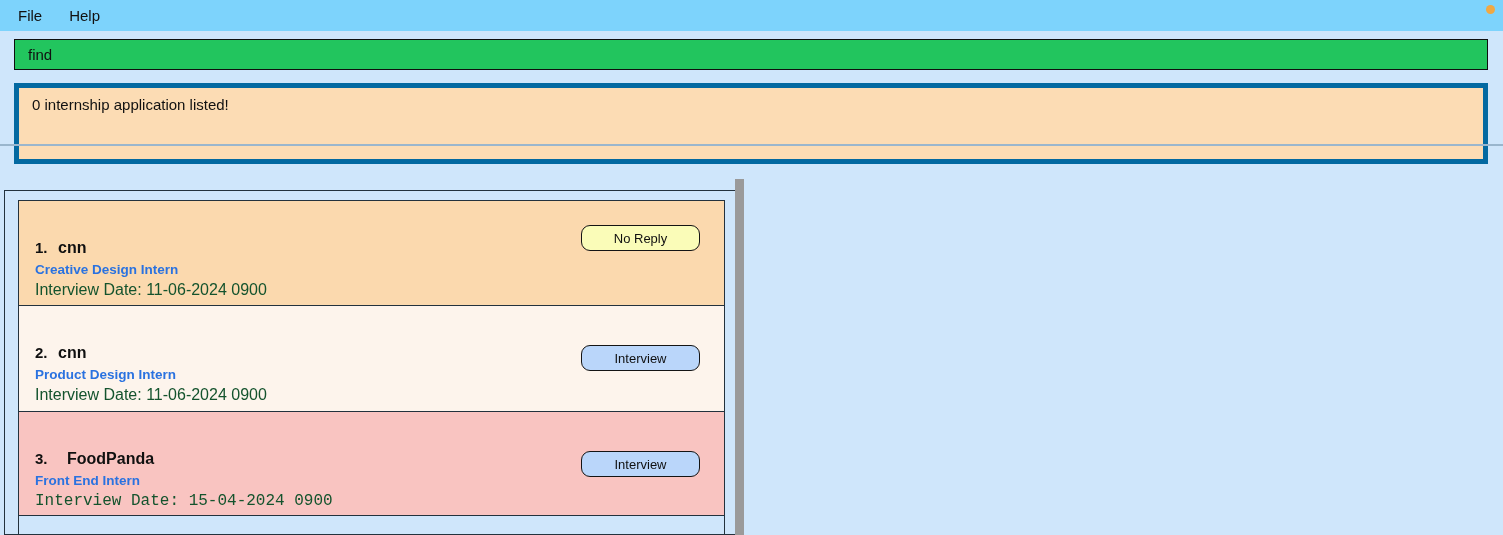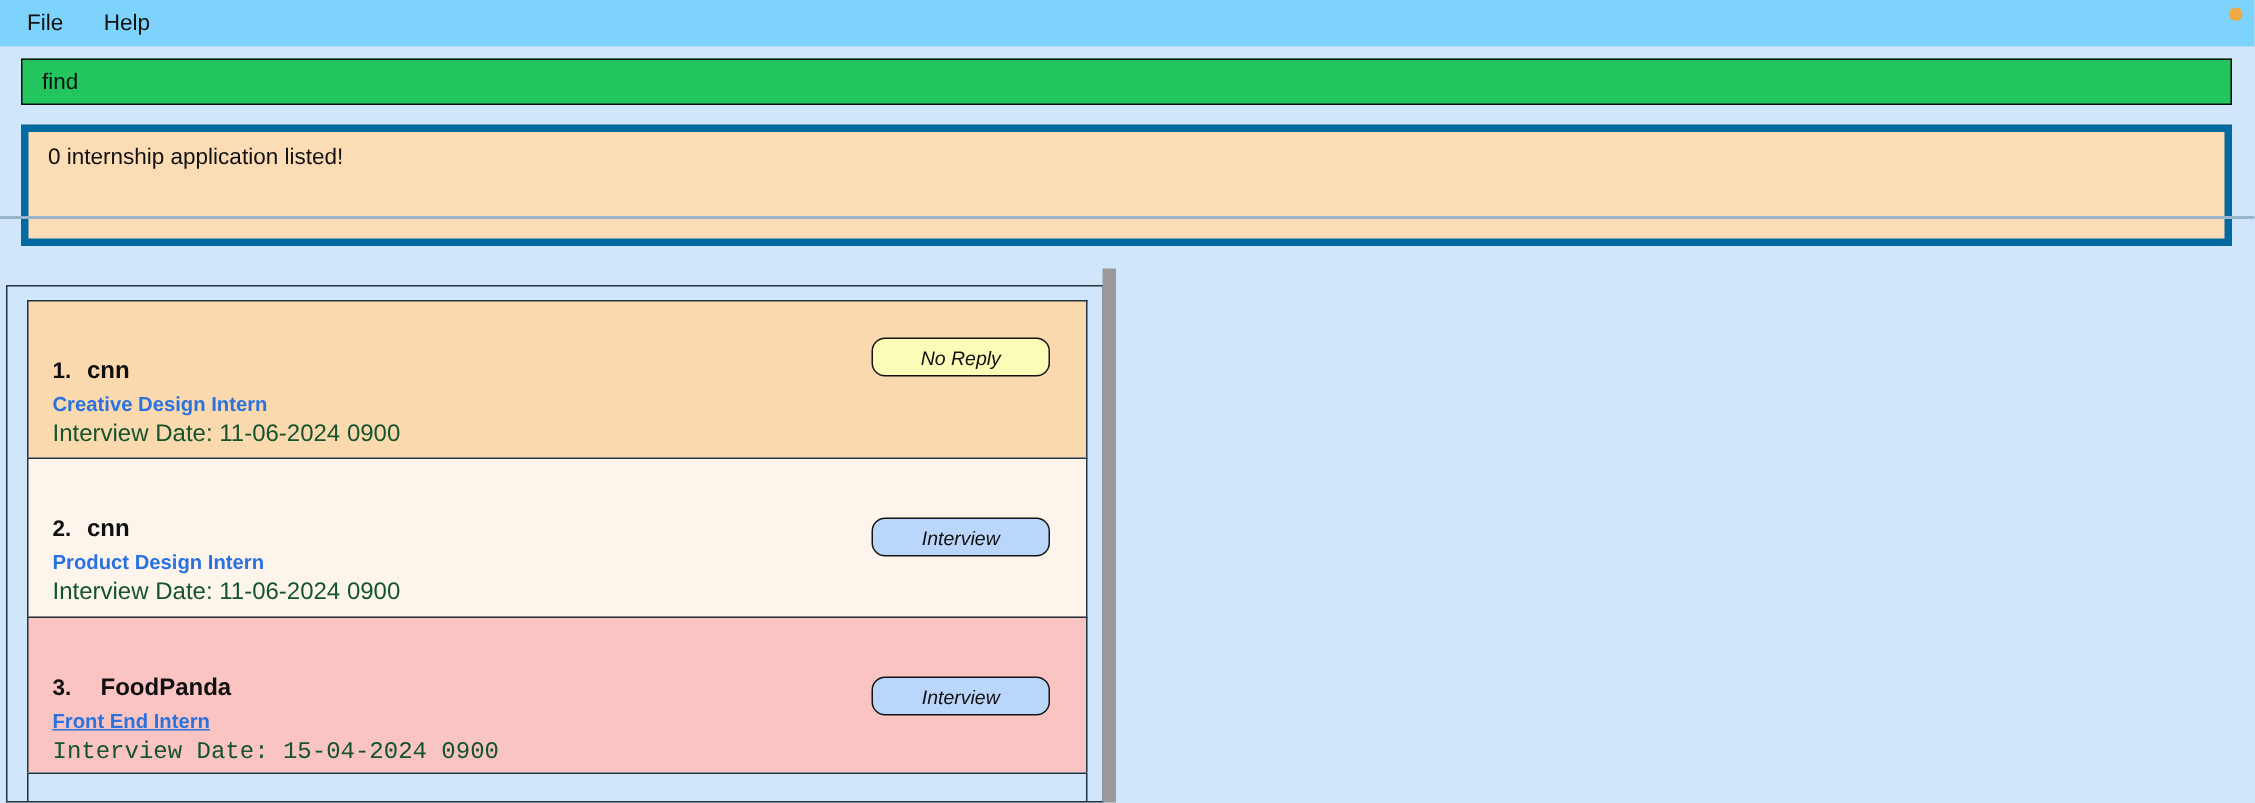--- a/index.html
+++ b/index.html
@@ -150,21 +150,20 @@
     position: absolute;
     box-sizing: border-box;
     border: 1px solid #141414;
     border-radius: 9px;
     font-size: 13px;
     color: #101010;
     display: flex;
     align-items: center;
     justify-content: center;
     cursor: pointer;
-    font-style: italic;
   }
   .status-btn.noreply  { background: #fafcb8; }
   .status-btn.interview{ background: #bad6fa; margin-top: 15px; }
 
   
   #splitter {
     position: absolute;
     left: 735px; top: 0;
     width: 9px; height: 356px;
     background: #9a9a9a;
@@ -215,21 +214,21 @@
         <div class="list-row" style="height: 106px; background: rgb(253, 244, 236);">
           <span class="row-num" style="left: 16px; top: 38px;">2.</span>
           <span class="row-company" style="left: 39px; top: 38px;">cnn</span>
           <span class="row-role" style="left: 16px; top: 61px;">Product Design Intern</span>
           <span class="row-date" style="left: 16px; top: 80px;">Interview Date: 11-06-2024 0900</span>
           <div class="status-btn interview" style="width: 119px; height: 26px; right: 24px; top: 24px;">Interview</div>
         </div>
         <div class="list-row" style="height: 104px; background: rgb(249, 196, 193);">
           <span class="row-num" style="left: 16px; top: 38px;">3.</span>
           <span class="row-company" style="left: 48px; top: 38px;">FoodPanda</span>
-          <span class="row-role" style="left: 16px; top: 61px; text-decoration: underline;">Front End Intern</span>
+          <span class="row-role" style="left: 16px; top: 61px;">Front End Intern</span>
           <span class="row-date" style="left: 16px; top: 80px; font-family: Liberation Mono, monospace;">Interview Date: 15-04-2024 0900</span>
           <div class="status-btn interview" style="width: 119px; height: 26px; right: 24px; top: 24px;">Interview</div>
         </div>
         <div class="list-row last" style="height: 40px; background: rgb(207, 230, 251);"></div>
       </div>
   </div>
 
   <div id="splitter"></div>
 
   <div id="detail-panel"></div>

